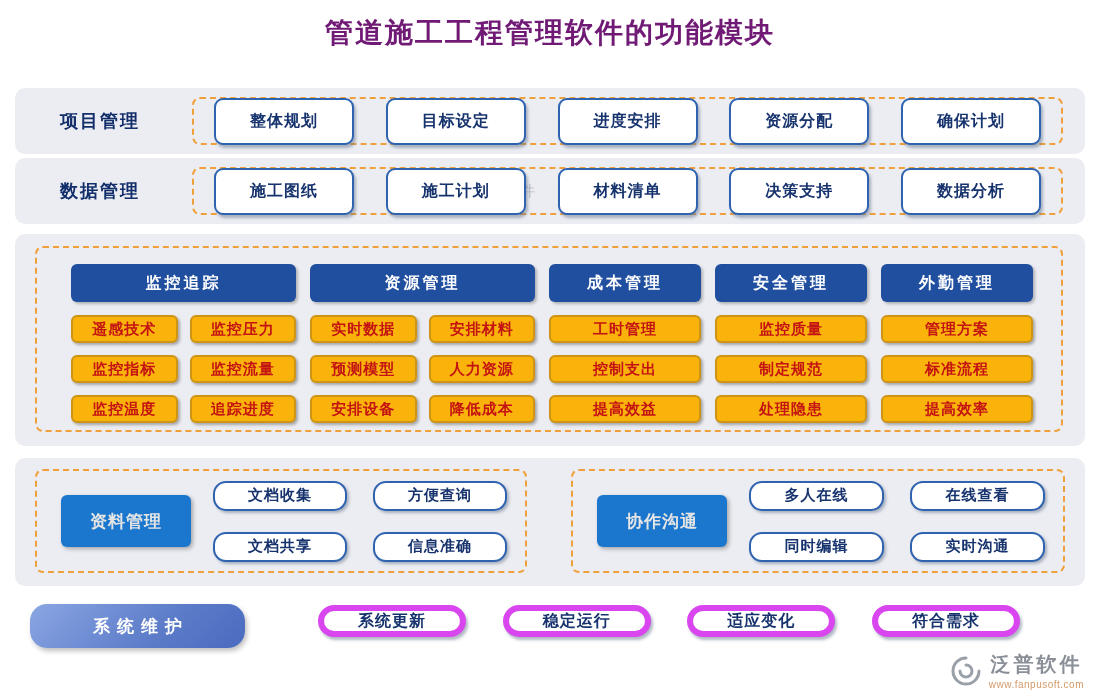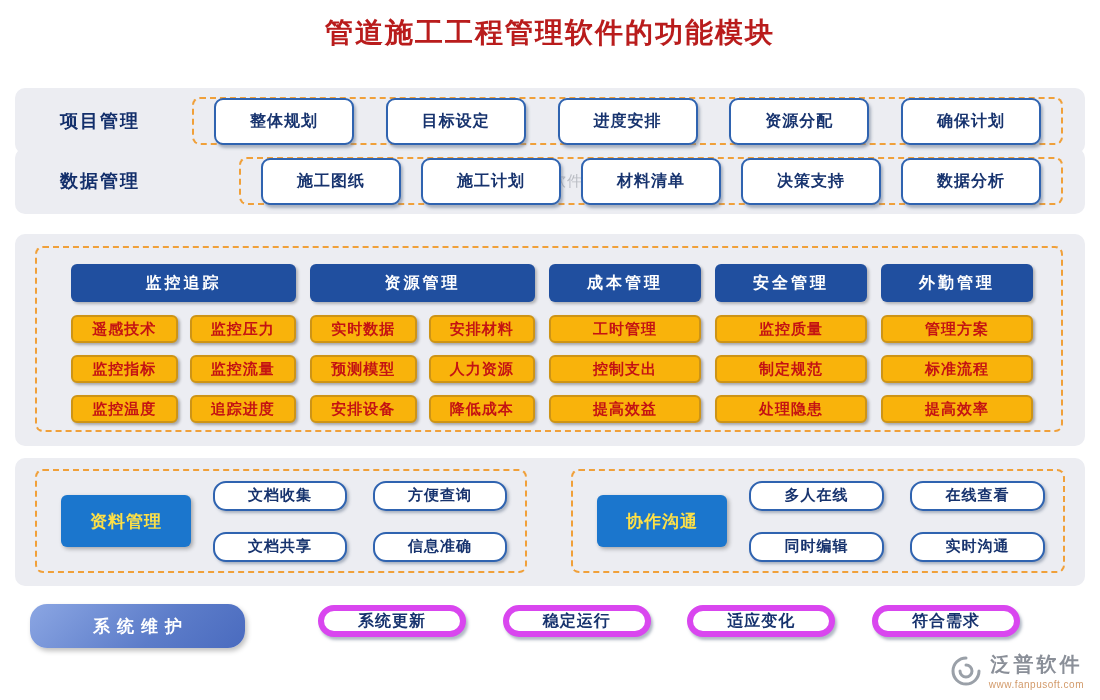--- a/index.html
+++ b/index.html
@@ -6,30 +6,30 @@
   .canvas{
     position:relative;
     width:1100px;height:700px;
     background:#ffffff;
     font-family:"Liberation Serif", serif;
     overflow:hidden;
   }
   .title{
     position:absolute;top:14px;left:0;width:100%;
     margin:0;text-align:center;
-    font-size:28px;font-weight:bold;color:#b91c1c;letter-spacing:2px;
+    font-size:28px;font-weight:bold;color:#701a75;letter-spacing:2px;
   }
   
   .band{
     position:absolute;left:15px;width:1070px;
     background:#ecedf2;border-radius:10px;box-sizing:border-box;
   }
   .band-row{height:66px;display:flex;align-items:center;}
   .band-row1{top:88px;}
-  .band-row2{top:148px;gap:47px;}
+  .band-row2{top:158px;}
   .band-label{
     margin-left:45px;width:118px;flex:0 0 auto;
     font-size:18px;font-weight:bold;color:#132f6b;letter-spacing:2px;
   }
   .dashed-box{
     border:2px dashed #f0a03a;border-radius:8px;box-sizing:border-box;
   }
   .row-chips{
     flex:1;height:48px;margin:0 22px 0 14px;
     display:flex;align-items:center;justify-content:space-between;
@@ -74,21 +74,21 @@
   
   .band-groups{top:458px;height:128px;}
   .group-box{
     position:absolute;top:11px;height:104px;
     display:flex;align-items:center;padding:0 18px 0 24px;
   }
   .group-box1{left:20px;width:492px;}
   .group-box2{left:556px;width:494px;}
   .group-label{
     flex:0 0 130px;height:52px;background:#1b76cd;border-radius:6px;
-    color:#fde047;font-weight:bold;font-size:17px;letter-spacing:1px;
+    color:#e5e5e5;font-weight:bold;font-size:17px;letter-spacing:1px;
     display:flex;align-items:center;justify-content:center;
     box-shadow:2px 2px 4px rgba(0,0,0,.3);
   }
   .group-grid{
     flex:1;margin-left:22px;display:grid;
     grid-template-columns:1fr 1fr;gap:21px 26px;
   }
   .chip-round{
     height:30px;background:#ffffff;border:2px solid #2f63b0;border-radius:13px;
     color:#17336e;font-weight:bold;font-size:15px;letter-spacing:1px;

